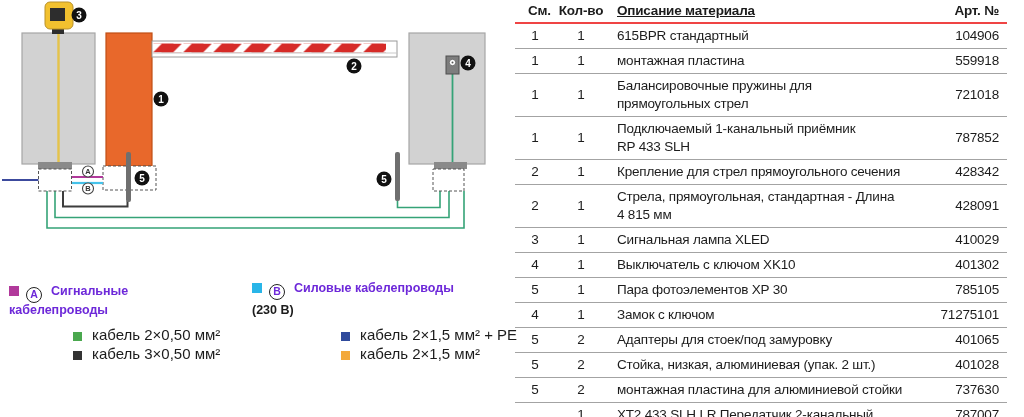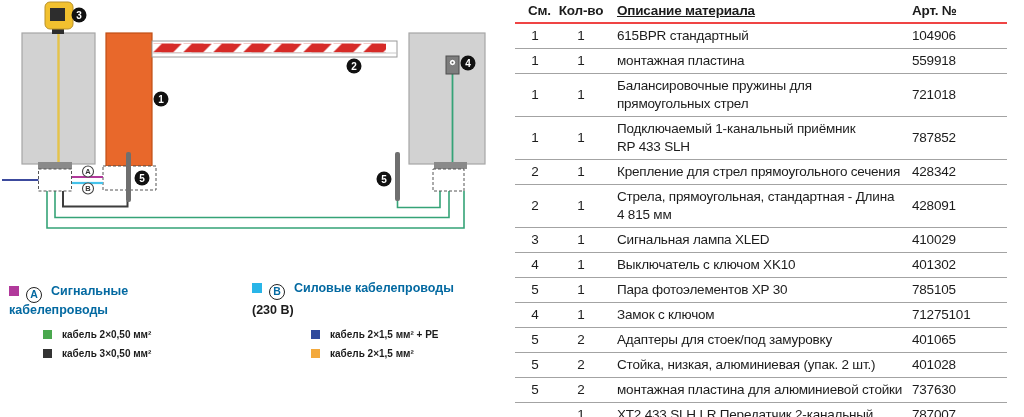--- a/index.html
+++ b/index.html
@@ -7,42 +7,42 @@
   body { font-family:"Liberation Sans", sans-serif; color:#1c1c1c; }
   #stage { position:relative; width:1024px; height:417px; background:#fff; overflow:hidden; }
 
   
   #diagram { position:absolute; left:0; top:0; }
 
   
   .legend-block { position:absolute; font-size:12.5px; line-height:15px; }
   #legend-a { left:9px; top:284px; width:206px; }
   #legend-b { left:252px; top:281px; width:252px; }
-  .legend-head { font-weight:bold; color:#0369a1; }
+  .legend-head { font-weight:bold; color:#6d28d9; }
   .swatch { display:inline-block; width:10px; height:10px; vertical-align:-1px; margin-right:7px; }
   .circ-letter { display:inline-block; width:16px; height:16px; border:1.6px solid #222;
     border-radius:50%; text-align:center; font-weight:bold; font-size:10.5px; line-height:13px;
     vertical-align:-3px; margin-right:9px; background:#fff; }
   .legend-sub { font-weight:bold; margin-top:3px; }
   .legend-items { margin-top:9px; }
   #legend-a .legend-items { padding-left:34px; }
   #legend-b .legend-items { padding-left:59px; }
-  .legend-item { margin-bottom:4px; white-space:nowrap; font-weight:700; font-size:10px; }
+  .legend-item { margin-bottom:4px; white-space:nowrap; font-weight:400; font-size:15px;margin-left:30px; }
   .legend-item .swatch { width:9px; height:9px; margin-right:10px; }
 
   
   #parts-table { position:absolute; left:515px; top:0; width:492px; font-size:13.5px;
     letter-spacing:-0.2px; }
   .trow, .thead { display:grid; grid-template-columns:40px 52px 1fr 95px; align-items:center; }
   .thead { border-bottom:2px solid #ef4444; font-weight:bold; padding:3px 0 4px 0; line-height:15px; }
   .trow { border-bottom:1px solid #a3a3a3; padding:3px 0; line-height:18px; font-weight:500; }
   .c-see { text-align:center; }
   .c-qty { text-align:center; }
   .c-desc { text-align:left; padding-left:10px; white-space:pre-line; }
-  .c-art { text-align:left; padding-right:8px; }
+  .c-art { text-align:right; padding-right:8px; }
   .thead .c-see { text-align:left; padding-left:13px; }
   .thead .c-desc { padding-left:10px;text-decoration:underline; }
 </style>
 </head>
 <body>
 
 <div id="stage">
 
   <svg id="diagram" width="512" height="272" viewBox="0 0 512 272">
     <defs>

